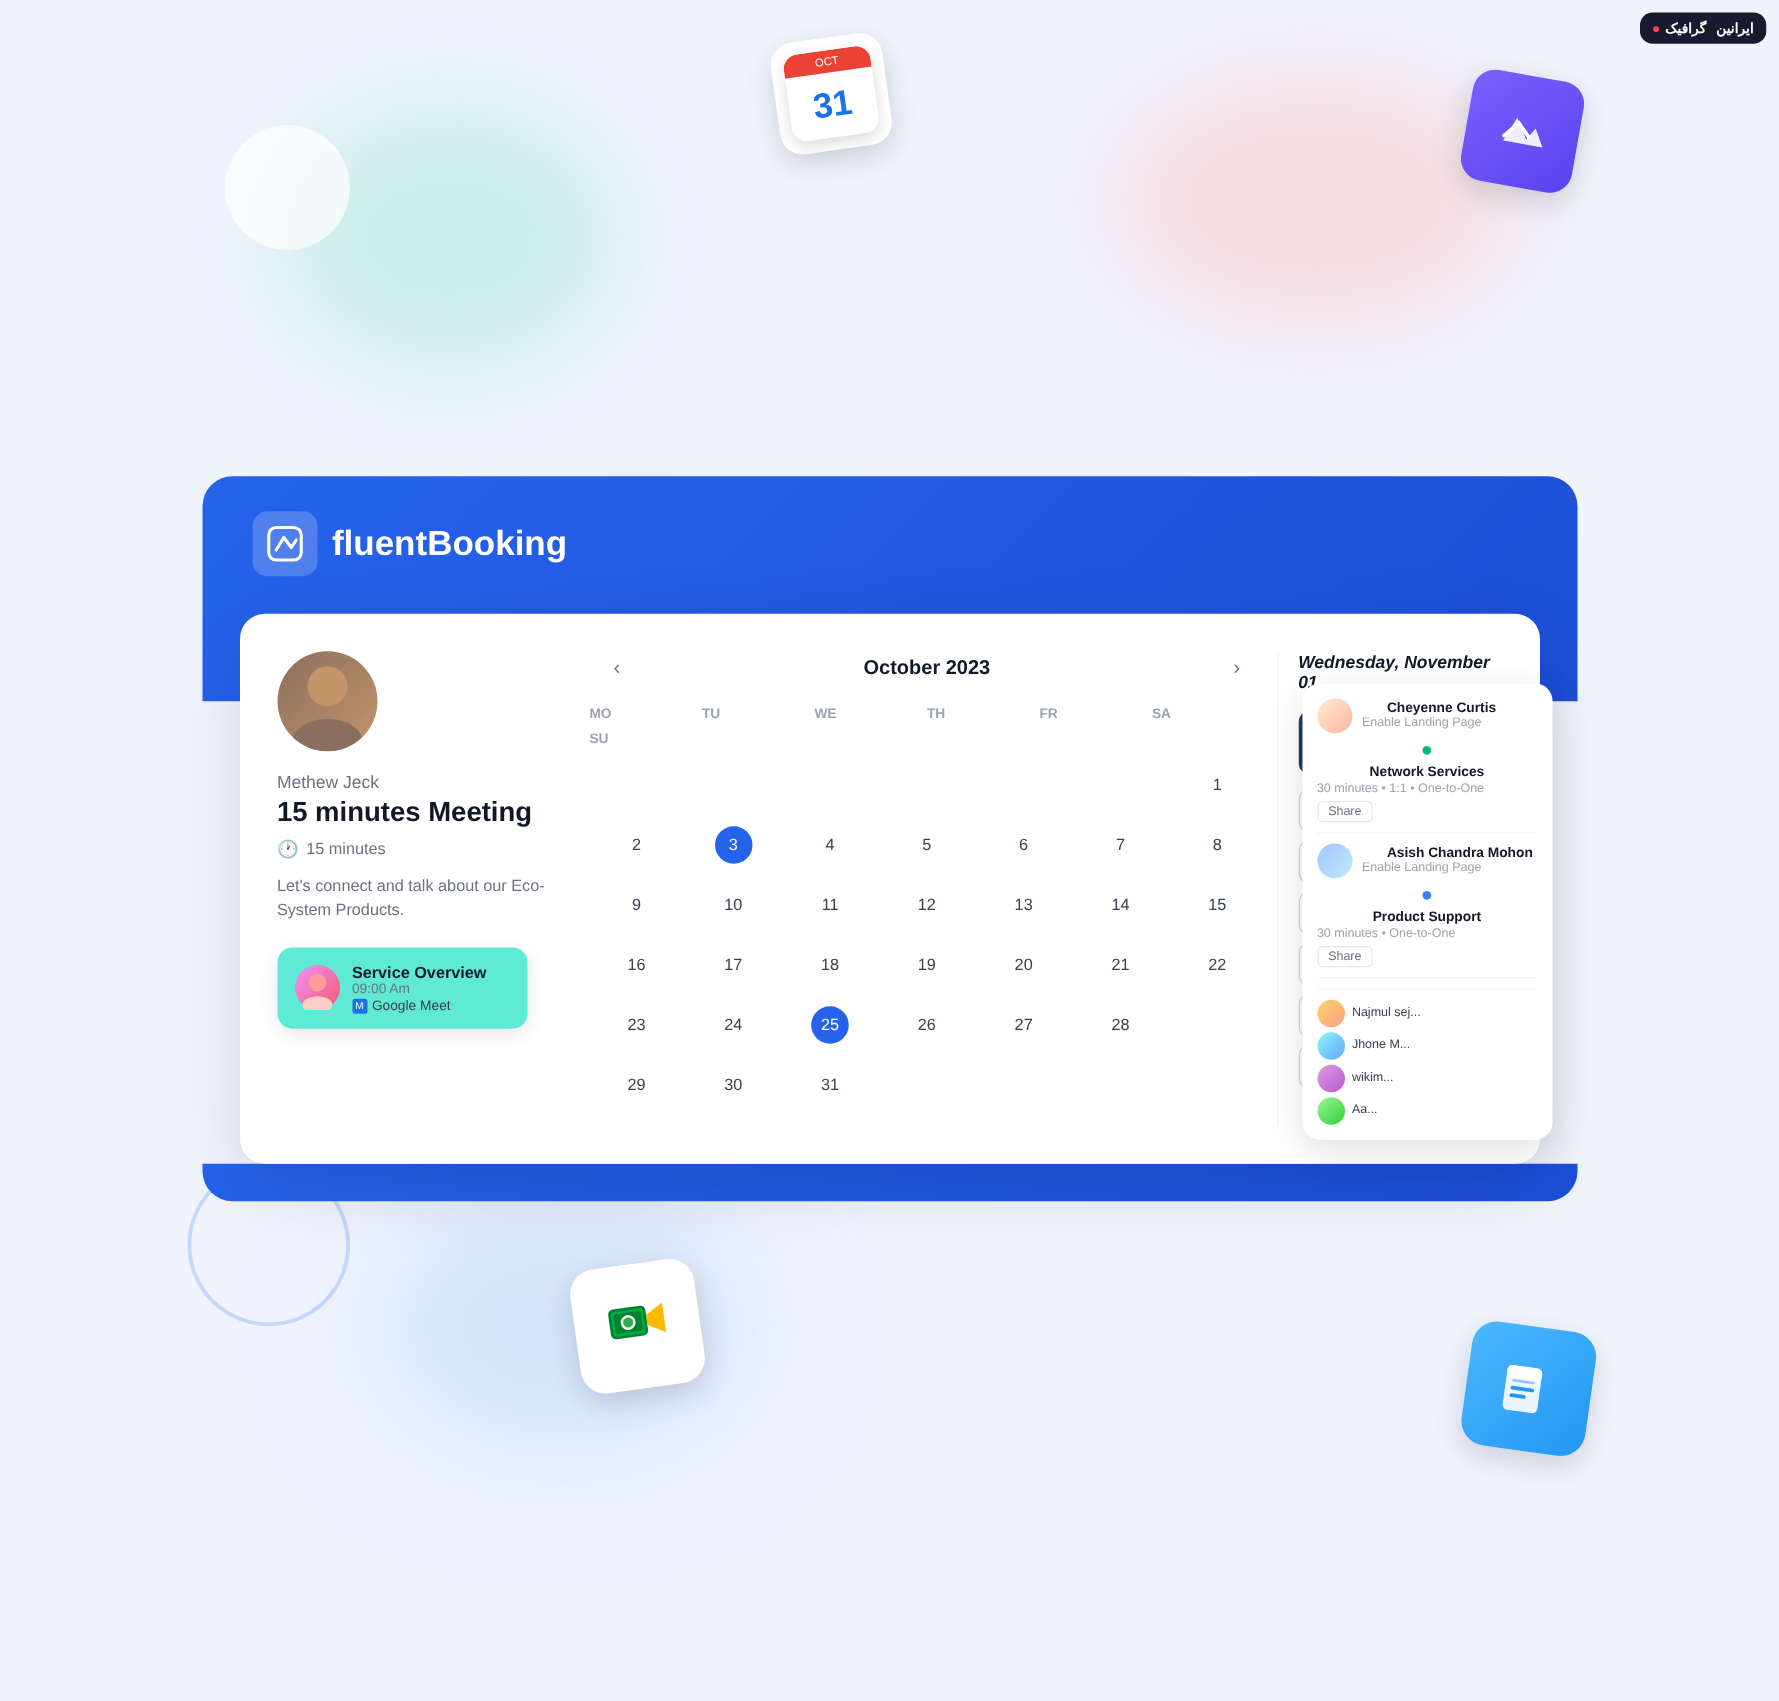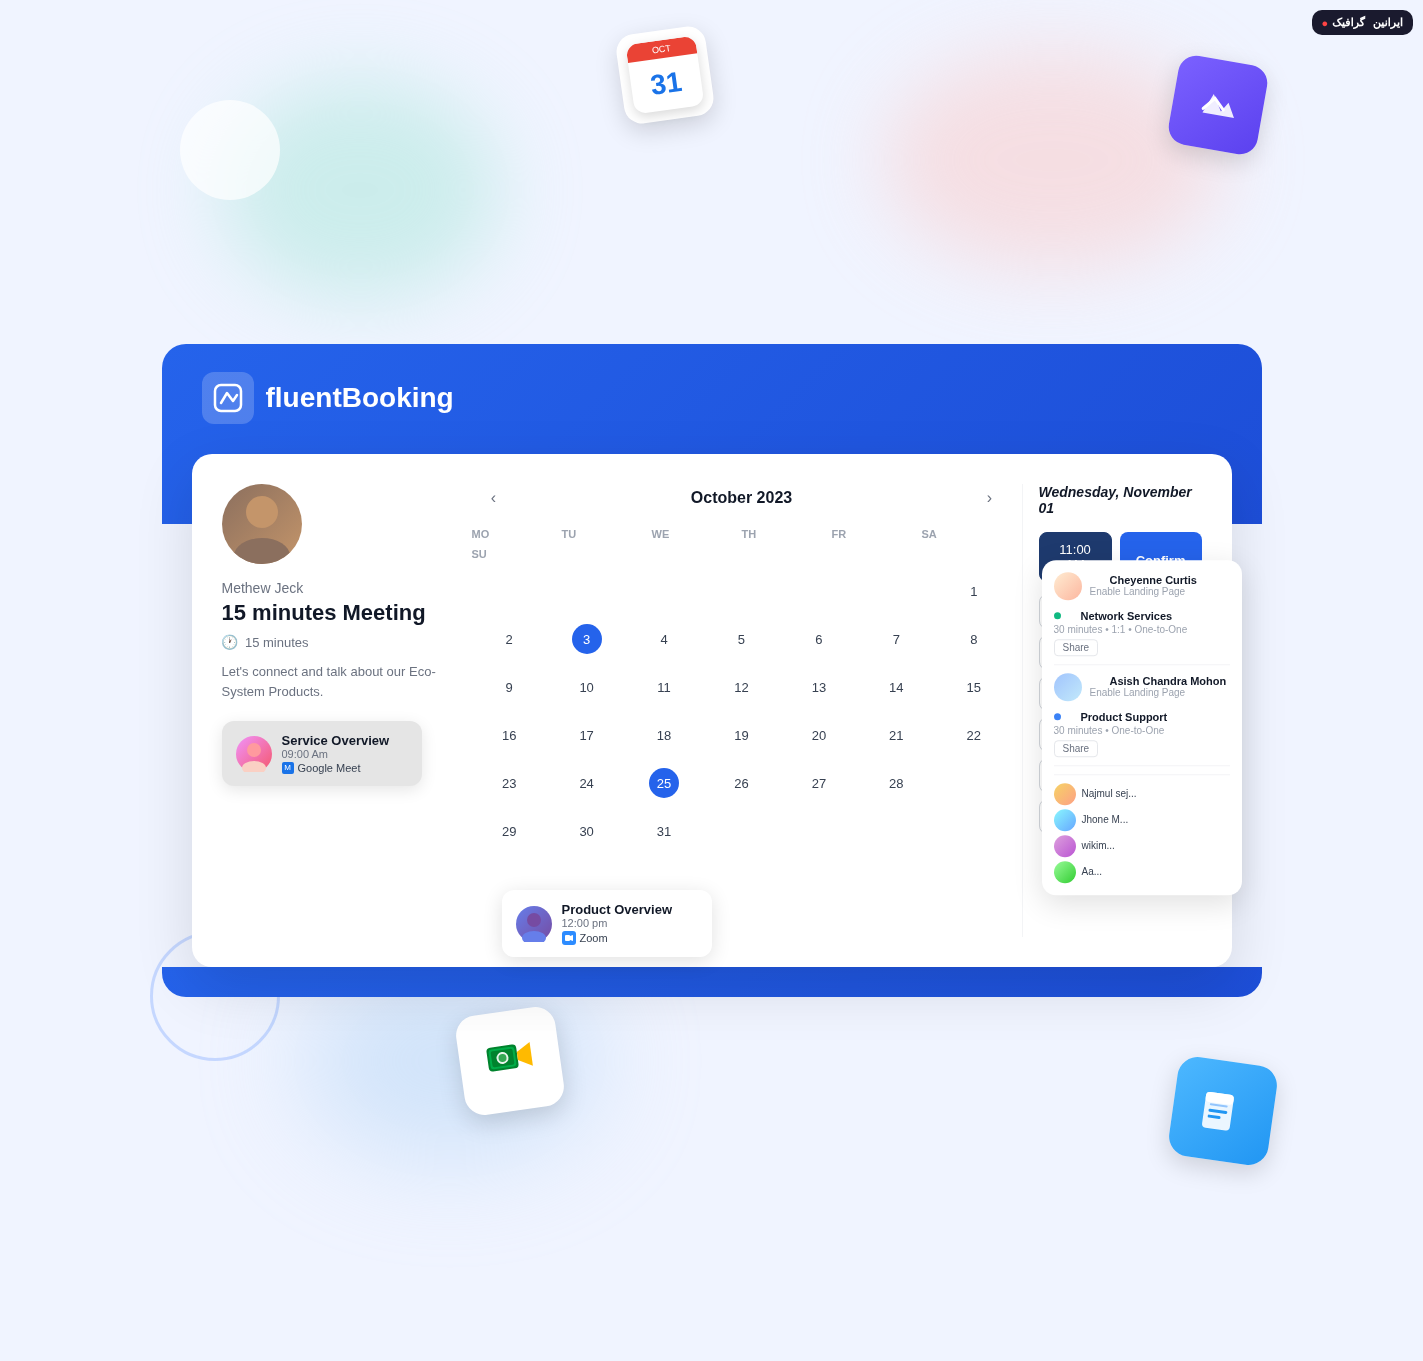--- a/index.html
+++ b/index.html
@@ -187,21 +187,21 @@
     }
     .meeting-desc {
       font-size: 13px;
       color: #6b7280;
       line-height: 1.5;
       margin-bottom: 20px;
     }
 
     
     .service-card {
-      background: #e5e5e5;
+      background: #5eead4;
       border-radius: 12px;
       padding: 12px 14px;
       box-shadow: 0 4px 16px rgba(0,0,0,0.1);
       display: flex;
       align-items: center;
       gap: 10px;
       margin-top: 10px;
       width: 200px;
     }
     .service-avatar {
@@ -441,21 +441,21 @@
     }
     .sidebar-service {
       margin-bottom: 8px;
       padding-bottom: 8px;
       border-bottom: 1px solid #f3f4f6;
     }
     .sidebar-service-title {
       font-size: 11px;
       font-weight: 600;
       color: #111827;
-      display: flex; align-items: center; gap: 20px;
+      display: flex; align-items: center; gap: 8px; flex-direction: column;
     }
     .dot-green { width: 7px; height: 7px; background: #10b981; border-radius: 50%; }
     .dot-blue { width: 7px; height: 7px; background: #3b82f6; border-radius: 50%; }
     .sidebar-service-meta {
       font-size: 10px;
       color: #9ca3af;
       margin-top: 2px;
     }
     .sidebar-share {
       font-size: 10px;
@@ -735,42 +735,20 @@
           <div class="cal-day"><span class="cal-day-num">29</span></div>
           <div class="cal-day"><span class="cal-day-num">30</span></div>
           <div class="cal-day"><span class="cal-day-num">31</span></div>
           <div class="cal-day empty"></div>
           <div class="cal-day empty"></div>
           <div class="cal-day empty"></div>
           <div class="cal-day empty"></div>
         </div>
       </div>
 
-      <div class="product-card" style="position:relative; margin-top: 16px; left:30px;">
-        <div class="product-avatar">
-          <svg width="36" height="36" viewBox="0 0 36 36">
-              <circle cx="18" cy="14" r="7" fill="#764ba2"></circle>
-              <ellipse cx="18" cy="32" rx="12" ry="7" fill="#667eea"></ellipse>
-            </svg>
-        </div>
-        <div class="product-info">
-          <div class="product-title">Product Overview</div>
-          <div class="product-time">12:00 pm</div>
-          <div class="product-zoom">
-            <span class="zoom-icon">
-              <svg width="10" height="10" viewBox="0 0 10 10">
-                  <rect width="10" height="10" rx="2" fill="#2d8cff"></rect>
-                  <polygon points="6,3 9,2 9,8 6,7" fill="white"></polygon>
-                  <rect x="1" y="2" width="5" height="6" rx="1" fill="white"></rect>
-                </svg>
-            </span>
-            <span>Zoom</span>
-          </div>
-        </div>
-      </div>
     </div>
 
     <div class="time-panel">
       <div class="selected-date">Wednesday, November 01</div>
 
       <div class="time-confirm-row">
         <div class="time-slot active-slot" style="flex:1;">11:00 AM</div>
         <button class="confirm-btn">Confirm</button>
       </div>
 

